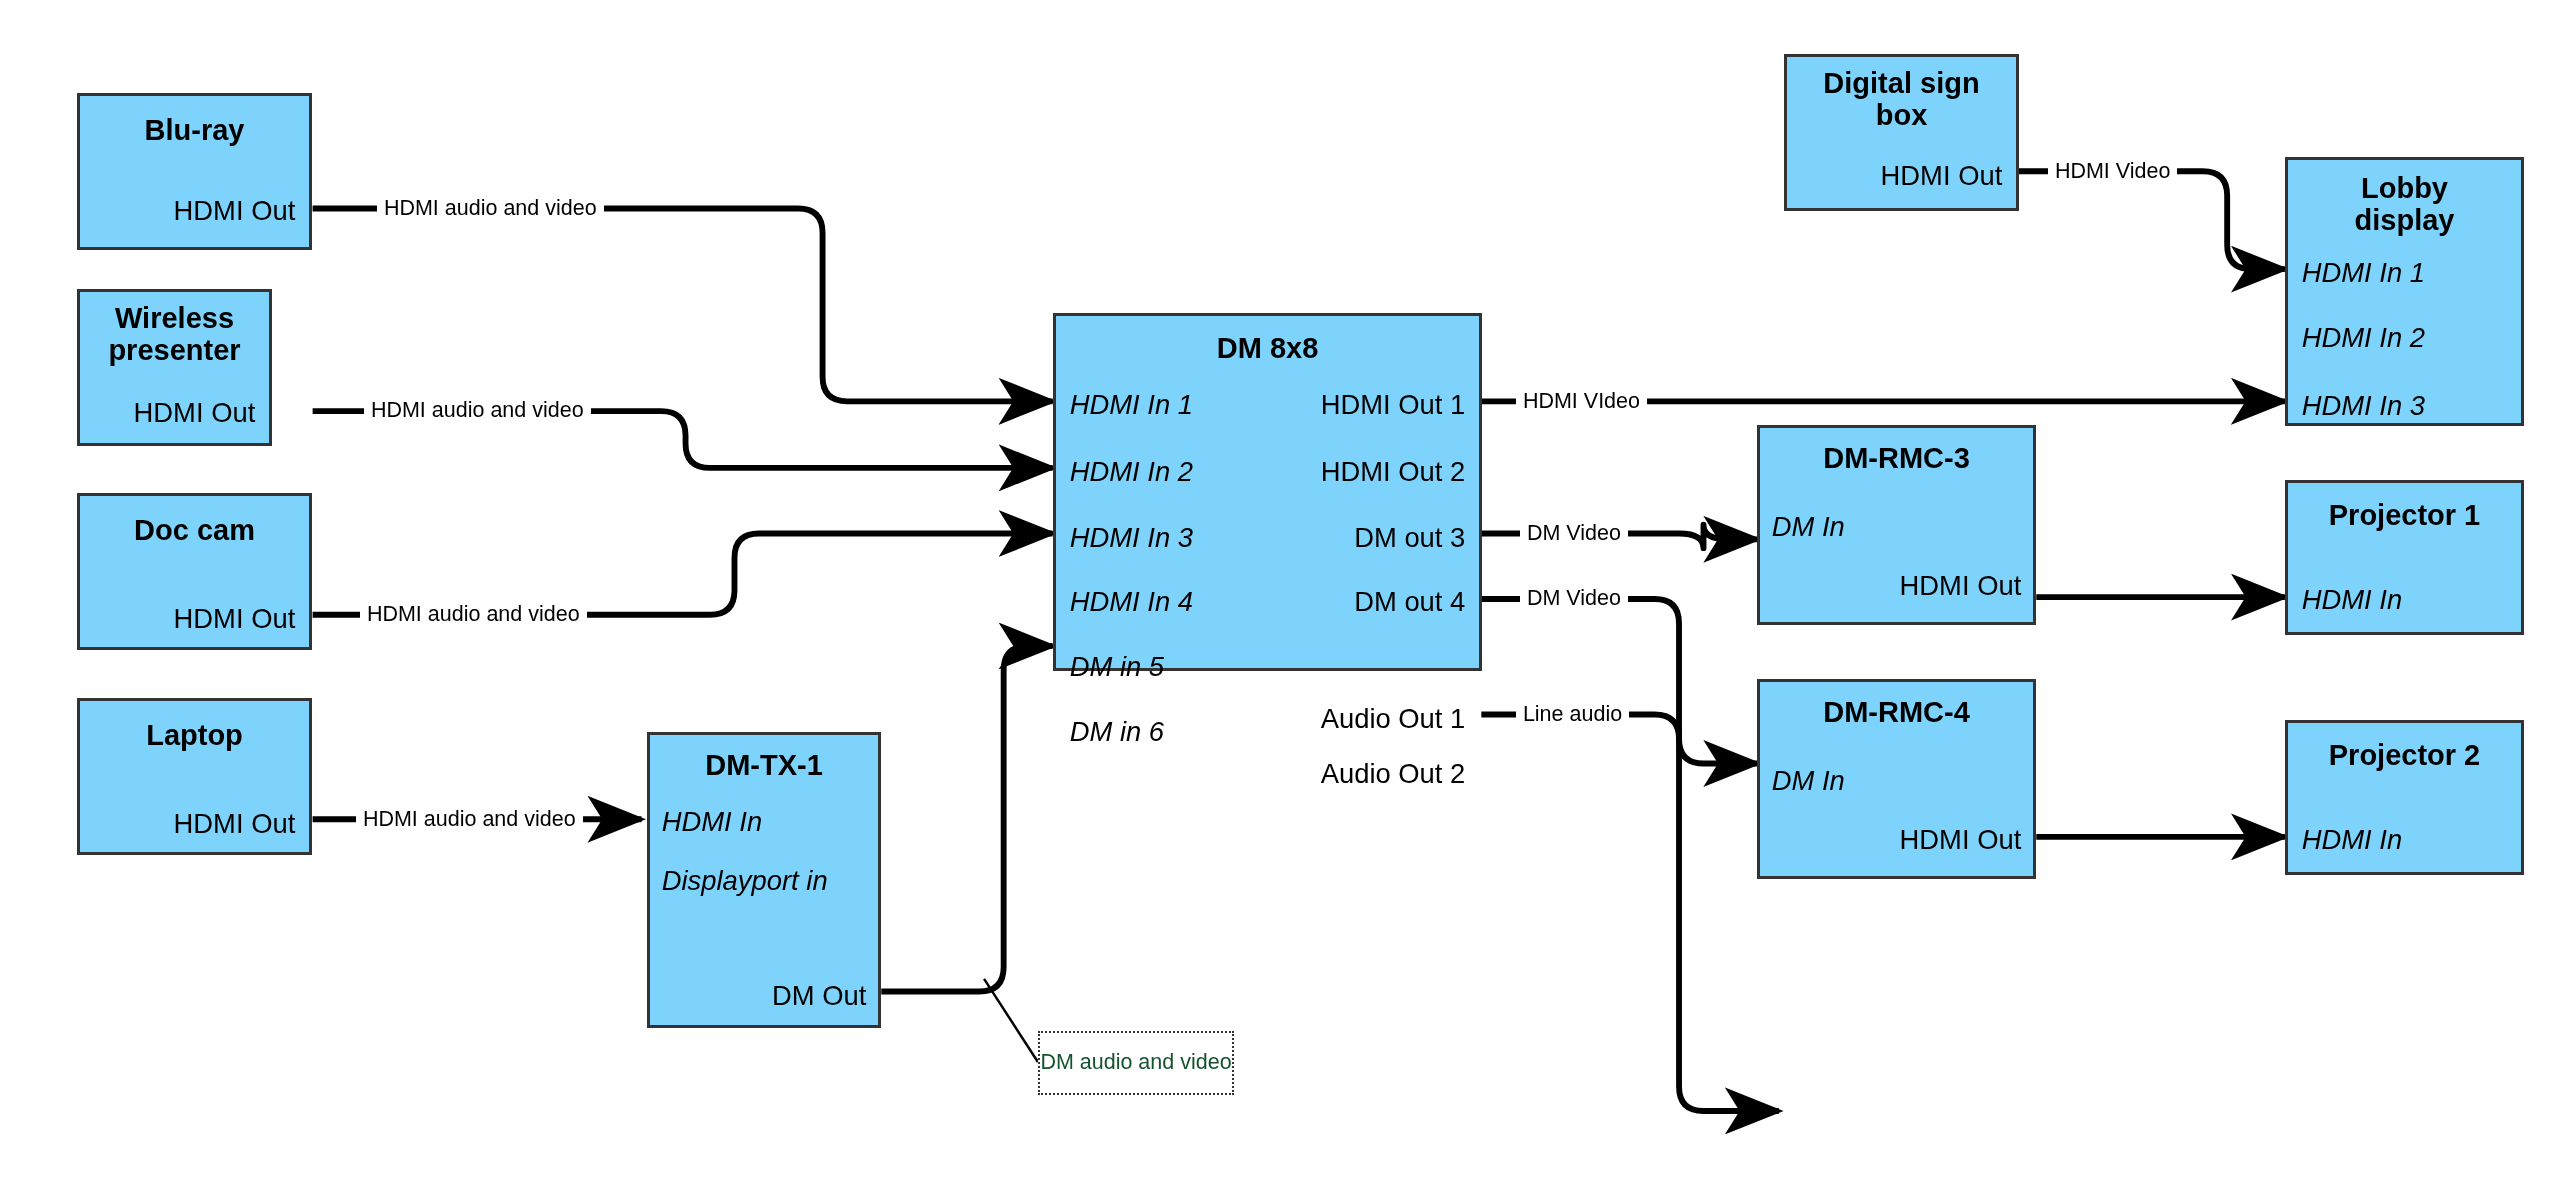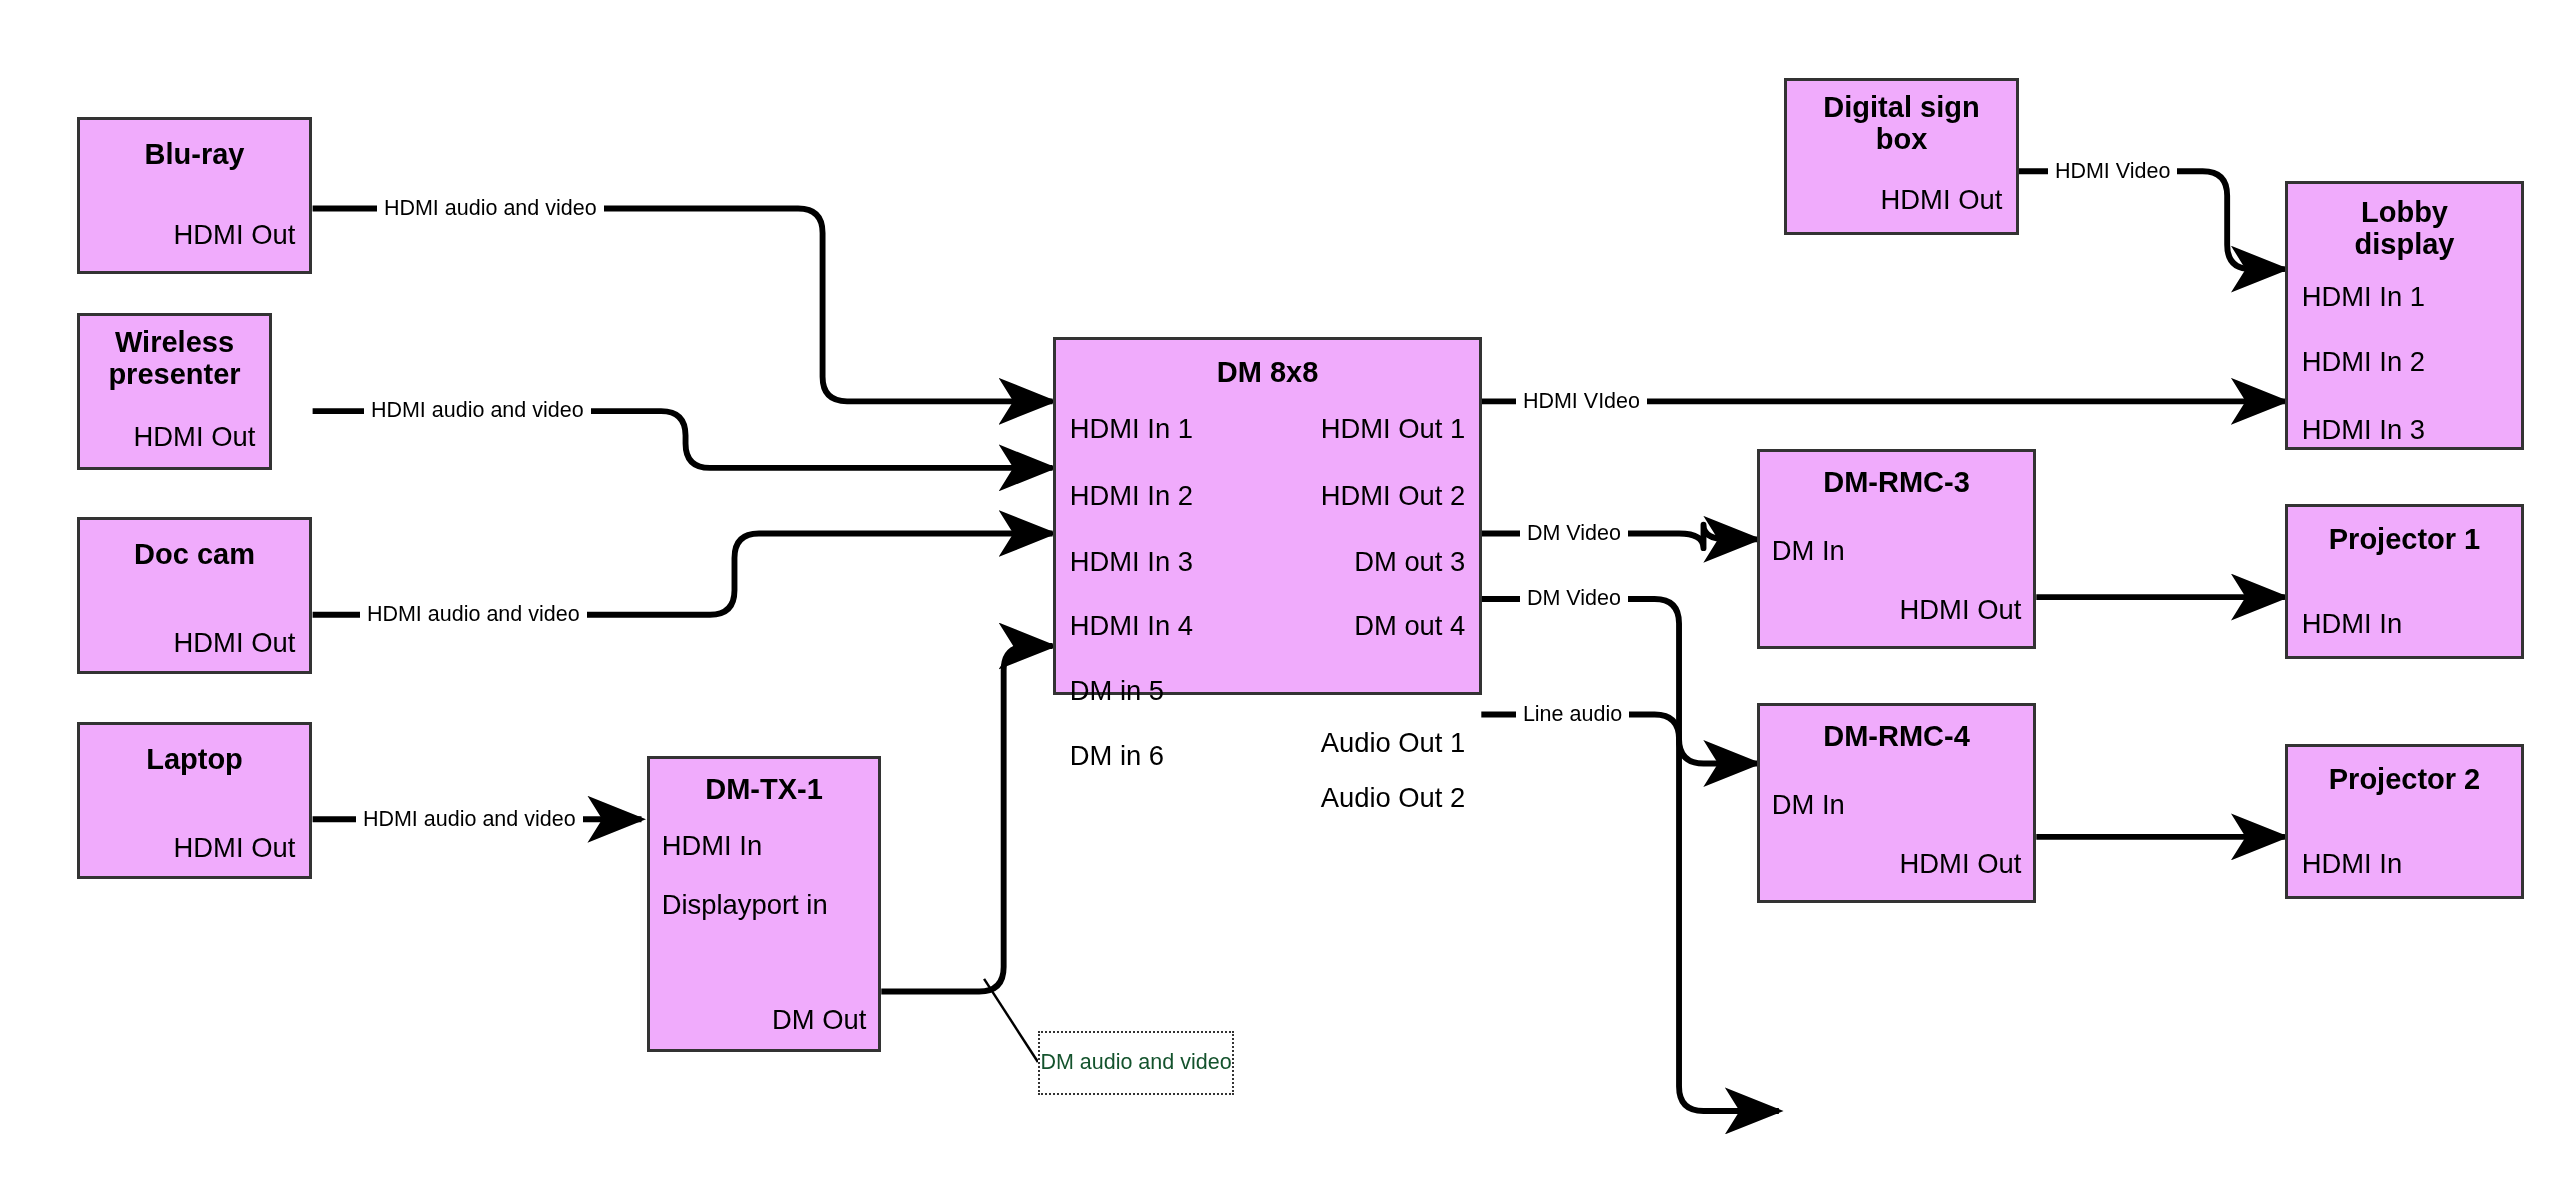--- a/index.html
+++ b/index.html
@@ -1,22 +1,22 @@
 <!DOCTYPE html>
 <html><head>
 <meta charset="utf-8">
 <style>
   html,body{margin:0;padding:0;background:#ffffff;}
   body{font-family:"Liberation Sans", sans-serif;}
   #stage{position:relative;width:2576px;height:1201px;background:#ffffff;overflow:hidden;}
   svg{position:absolute;left:0;top:0;width:2576px;height:1201px;}
-  .node{position:absolute;border:3.9px solid #333333;background:#f0abfc;box-sizing:border-box;margin-top:24px;}
+  .node{position:absolute;border:3.9px solid #333333;background:#7dd3fc;box-sizing:border-box;}
   .node .title{font-weight:bold;font-size:29px;color:#000;text-align:center;line-height:1.12;}
   .port{font-size:27.4px;color:#000;line-height:1.1;white-space:nowrap;}
-  .port.left{text-align:left;}
+  .port.left{text-align:left;font-style:italic;}
   .port.right{text-align:right;}
   .edge-label{position:absolute;font-size:21.5px;color:#000;background:#ffffff;padding:0 6.9px;white-space:nowrap;line-height:1;}
   .note{position:absolute;border:2.9px dotted #333;background:#fff;font-size:21.5px;color:#14532d;
         text-align:center;box-sizing:border-box;display:flex;align-items:center;justify-content:center;line-height:1.2;}
 </style>
 </head>
 <body>
 
 <div id="stage">
 

